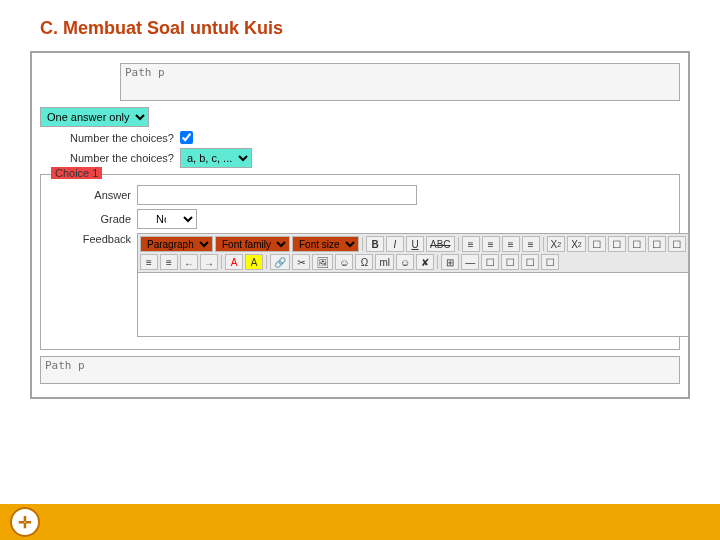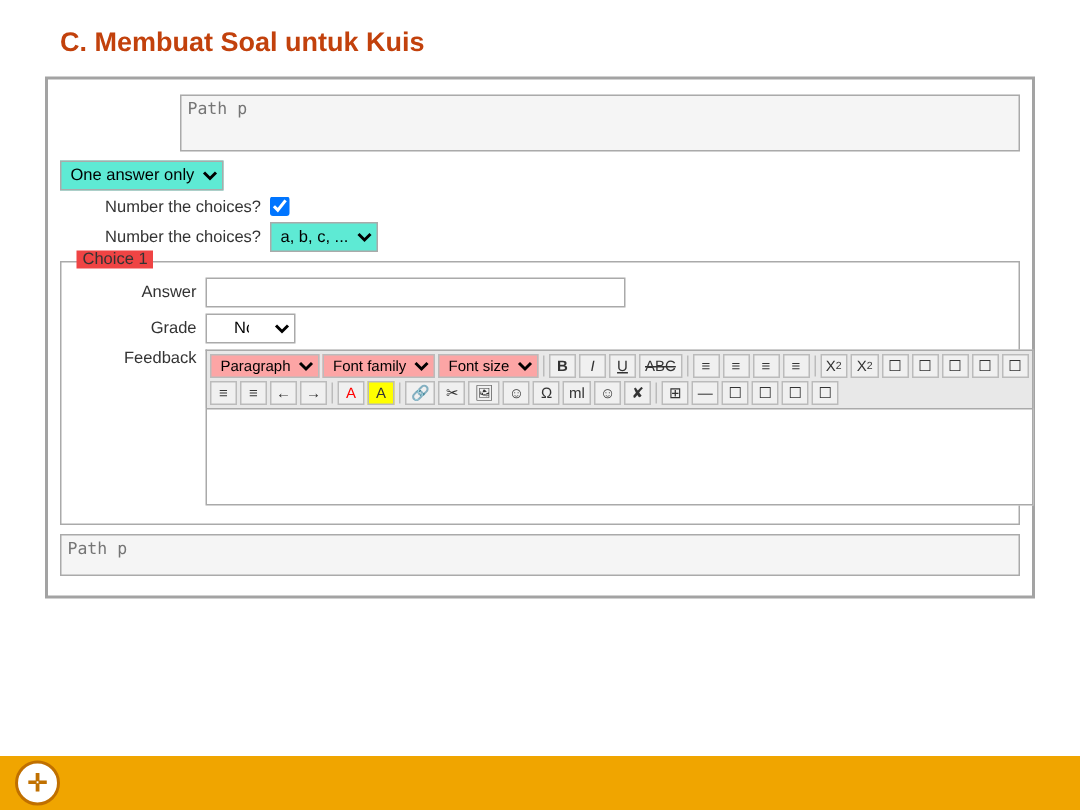--- a/index.html
+++ b/index.html
@@ -163,21 +163,21 @@
       height: 16px;
       display: flex;
       align-items: center;
       justify-content: center;
       color: #333;
     }
 
     .toolbar-select {
       font-size: 10px;
       border: 1px solid #bbb;
-      background: #fca5a5;
+      background: #c2410c;
       height: 16px;
       padding: 0 2px;
     }
 
     .toolbar-divider {
       width: 1px;
       height: 14px;
       background: #bbb;
       margin: 0 1px;
     }

